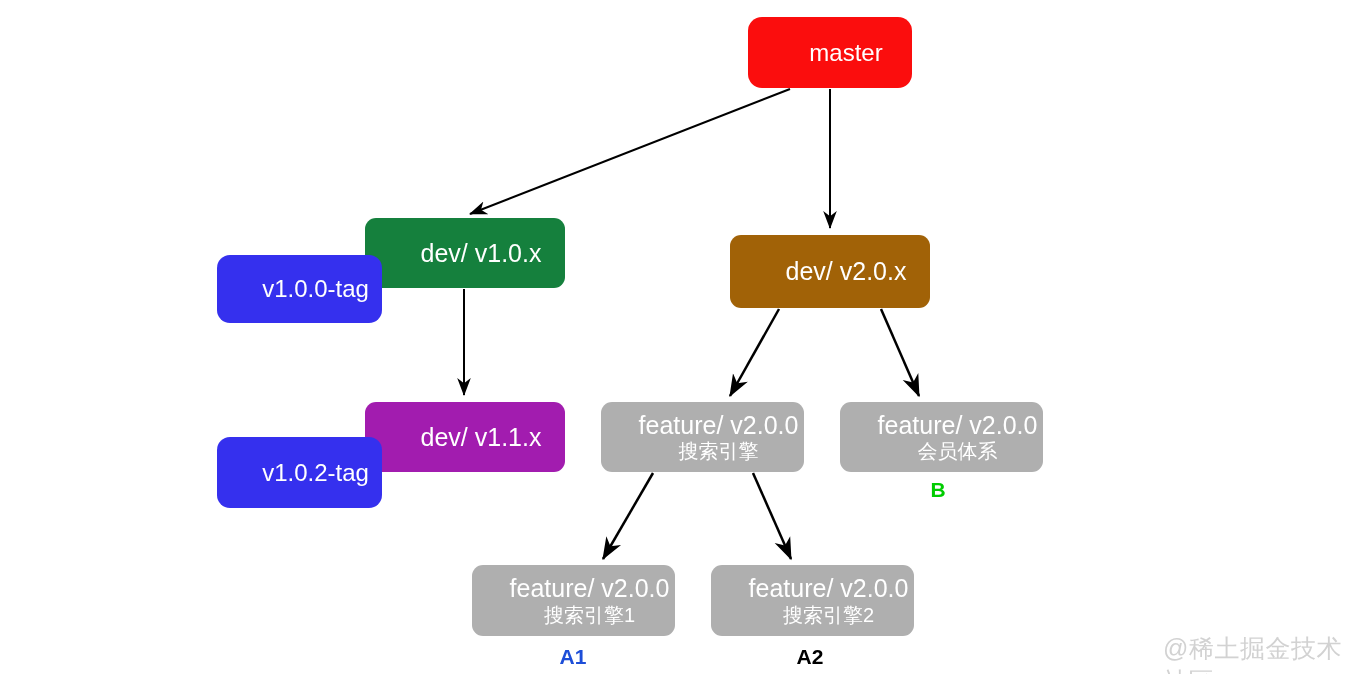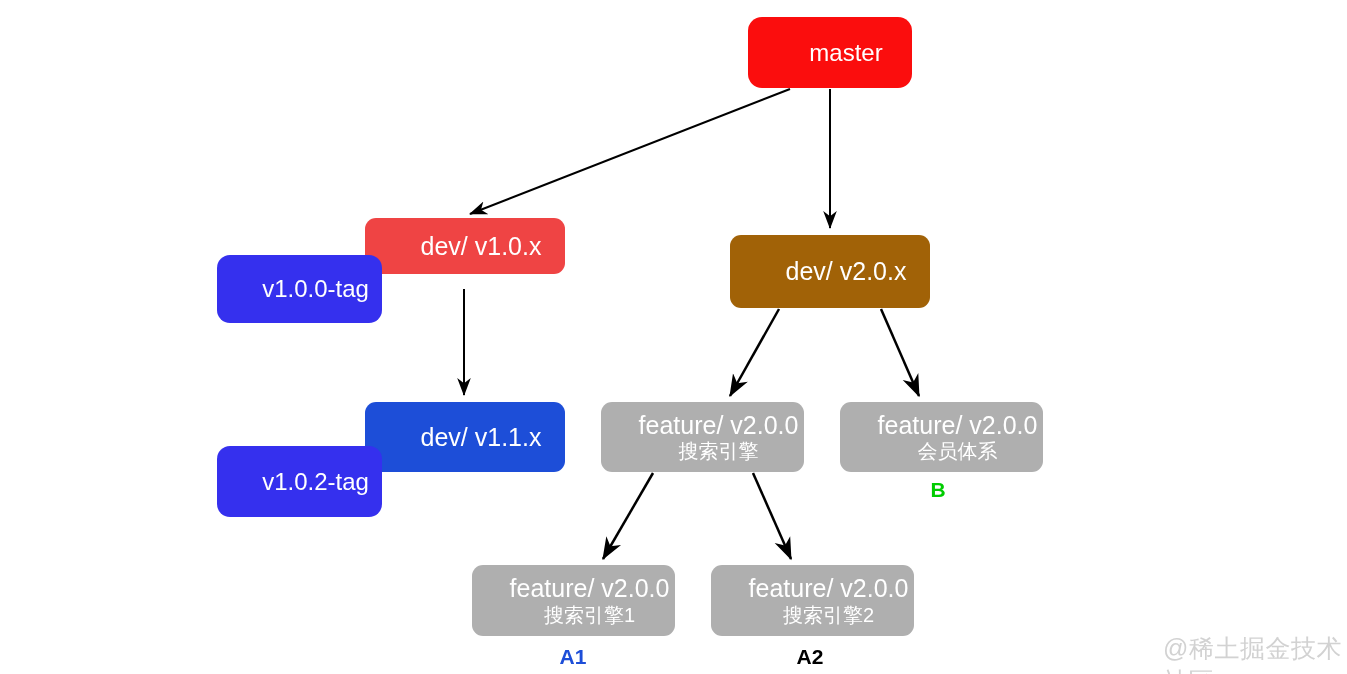--- a/index.html
+++ b/index.html
@@ -87,29 +87,29 @@
     <line x1="830" y1="89" x2="830" y2="228" stroke-width="2" marker-end="url(#arrowhead)" stroke="#000000"></line>
     <line x1="464" y1="289" x2="464" y2="395" stroke-width="2" marker-end="url(#arrowhead)" stroke="#000000"></line>
     <line x1="779" y1="309" x2="730" y2="396" stroke-width="2.5" marker-end="url(#arrowhead)" stroke="#000000"></line>
     <line x1="881" y1="309" x2="919" y2="396" stroke-width="2.5" marker-end="url(#arrowhead)" stroke="#000000"></line>
     <line x1="653" y1="473" x2="603" y2="559" stroke-width="2.5" marker-end="url(#arrowhead)" stroke="#000000"></line>
     <line x1="753" y1="473" x2="791" y2="559" stroke-width="2.5" marker-end="url(#arrowhead)" stroke="#000000"></line>
   </svg>
 
   <div class="node master" style="left: 748px; top: 17px; width: 164px; height: 71px; background-color: rgb(251, 13, 13);">master</div>
 
-  <div class="node dev" style="left: 365px; top: 218px; width: 200px; height: 56px; background-color: #ef4444;">dev/ v1.0.x</div>
+  <div class="node dev" style="left: 365px; top: 218px; width: 200px; height: 70px; background-color: #15803d;">dev/ v1.0.x</div>
 
   <div class="node dev" style="left: 730px; top: 235px; width: 200px; height: 73px; background-color: #a16207;">dev/ v2.0.x</div>
 
   <div class="node tag" style="left: 217px; top: 255px; width: 165px; height: 68px; background-color: rgb(53, 48, 238);">v1.0.0-tag</div>
 
-  <div class="node dev" style="left: 365px; top: 402px; width: 200px; height: 70px; background-color: #1d4ed8;">dev/ v1.1.x</div>
+  <div class="node dev" style="left: 365px; top: 402px; width: 200px; height: 70px; background-color: #a21caf;">dev/ v1.1.x</div>
 
-  <div class="node tag" style="left: 217px; top: 446px; width: 165px; height: 71px; background-color: rgb(53, 48, 238);">v1.0.2-tag</div>
+  <div class="node tag" style="left: 217px; top: 437px; width: 165px; height: 71px; background-color: rgb(53, 48, 238);">v1.0.2-tag</div>
 
   <div class="node feature" style="left: 601px; top: 402px; width: 203px; height: 70px; background-color: rgb(175, 175, 175);">
     <span class="line-en">feature/ v2.0.0</span>
     <span class="line-zh">搜索引擎</span>
   </div>
 
   <div class="node feature" style="left: 840px; top: 402px; width: 203px; height: 70px; background-color: rgb(175, 175, 175);">
     <span class="line-en">feature/ v2.0.0</span>
     <span class="line-zh">会员体系</span>
   </div>

